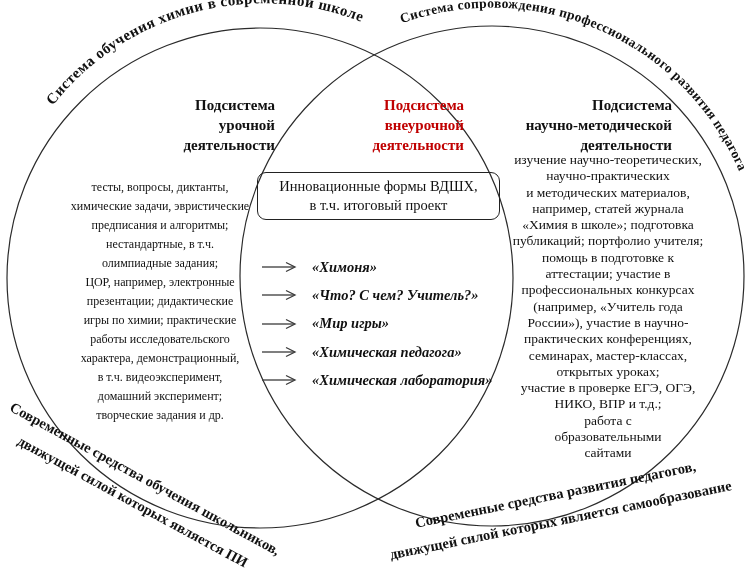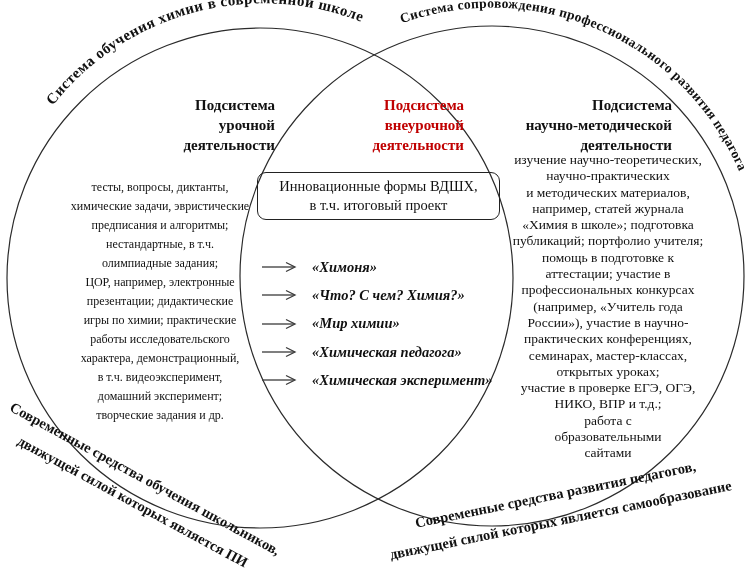--- a/index.html
+++ b/index.html
@@ -113,42 +113,42 @@
         <line x1="1" y1="6" x2="33" y2="6" stroke="#3a3a3a" stroke-width="1.3"></line>
         <polyline points="25,1.5 34,6 25,10.5" fill="none" stroke="#3a3a3a" stroke-width="1.3"></polyline>
       </svg>
       <span class="label">«Химоня»</span>
     </div>
     <div class="vdshh-item">
       <svg class="arrow-icon" width="42" height="12">
         <line x1="1" y1="6" x2="33" y2="6" stroke="#3a3a3a" stroke-width="1.3"></line>
         <polyline points="25,1.5 34,6 25,10.5" fill="none" stroke="#3a3a3a" stroke-width="1.3"></polyline>
       </svg>
-      <span class="label">«Что? С чем? Химия?»</span>
+      <span class="label">«Что? С чем? Учитель?»</span>
     </div>
     <div class="vdshh-item">
       <svg class="arrow-icon" width="42" height="12">
         <line x1="1" y1="6" x2="33" y2="6" stroke="#3a3a3a" stroke-width="1.3"></line>
         <polyline points="25,1.5 34,6 25,10.5" fill="none" stroke="#3a3a3a" stroke-width="1.3"></polyline>
       </svg>
-      <span class="label">«Мир химии»</span>
+      <span class="label">«Мир игры»</span>
     </div>
     <div class="vdshh-item">
       <svg class="arrow-icon" width="42" height="12">
         <line x1="1" y1="6" x2="33" y2="6" stroke="#3a3a3a" stroke-width="1.3"></line>
         <polyline points="25,1.5 34,6 25,10.5" fill="none" stroke="#3a3a3a" stroke-width="1.3"></polyline>
       </svg>
       <span class="label">«Химическая педагога»</span>
     </div>
     <div class="vdshh-item">
       <svg class="arrow-icon" width="42" height="12">
         <line x1="1" y1="6" x2="33" y2="6" stroke="#3a3a3a" stroke-width="1.3"></line>
         <polyline points="25,1.5 34,6 25,10.5" fill="none" stroke="#3a3a3a" stroke-width="1.3"></polyline>
       </svg>
-      <span class="label">«Химическая эксперимент»</span>
+      <span class="label">«Химическая лаборатория»</span>
     </div>
   </div>
 
   <div class="caption-rot" id="cap-bl">Современные средства обучения школьников,
 движущей силой которых является ПИ</div>
 
   <div class="caption-rot" id="cap-br">Современные средства развития педагогов,
 движущей силой которых является самообразование</div>
 
 </div>

